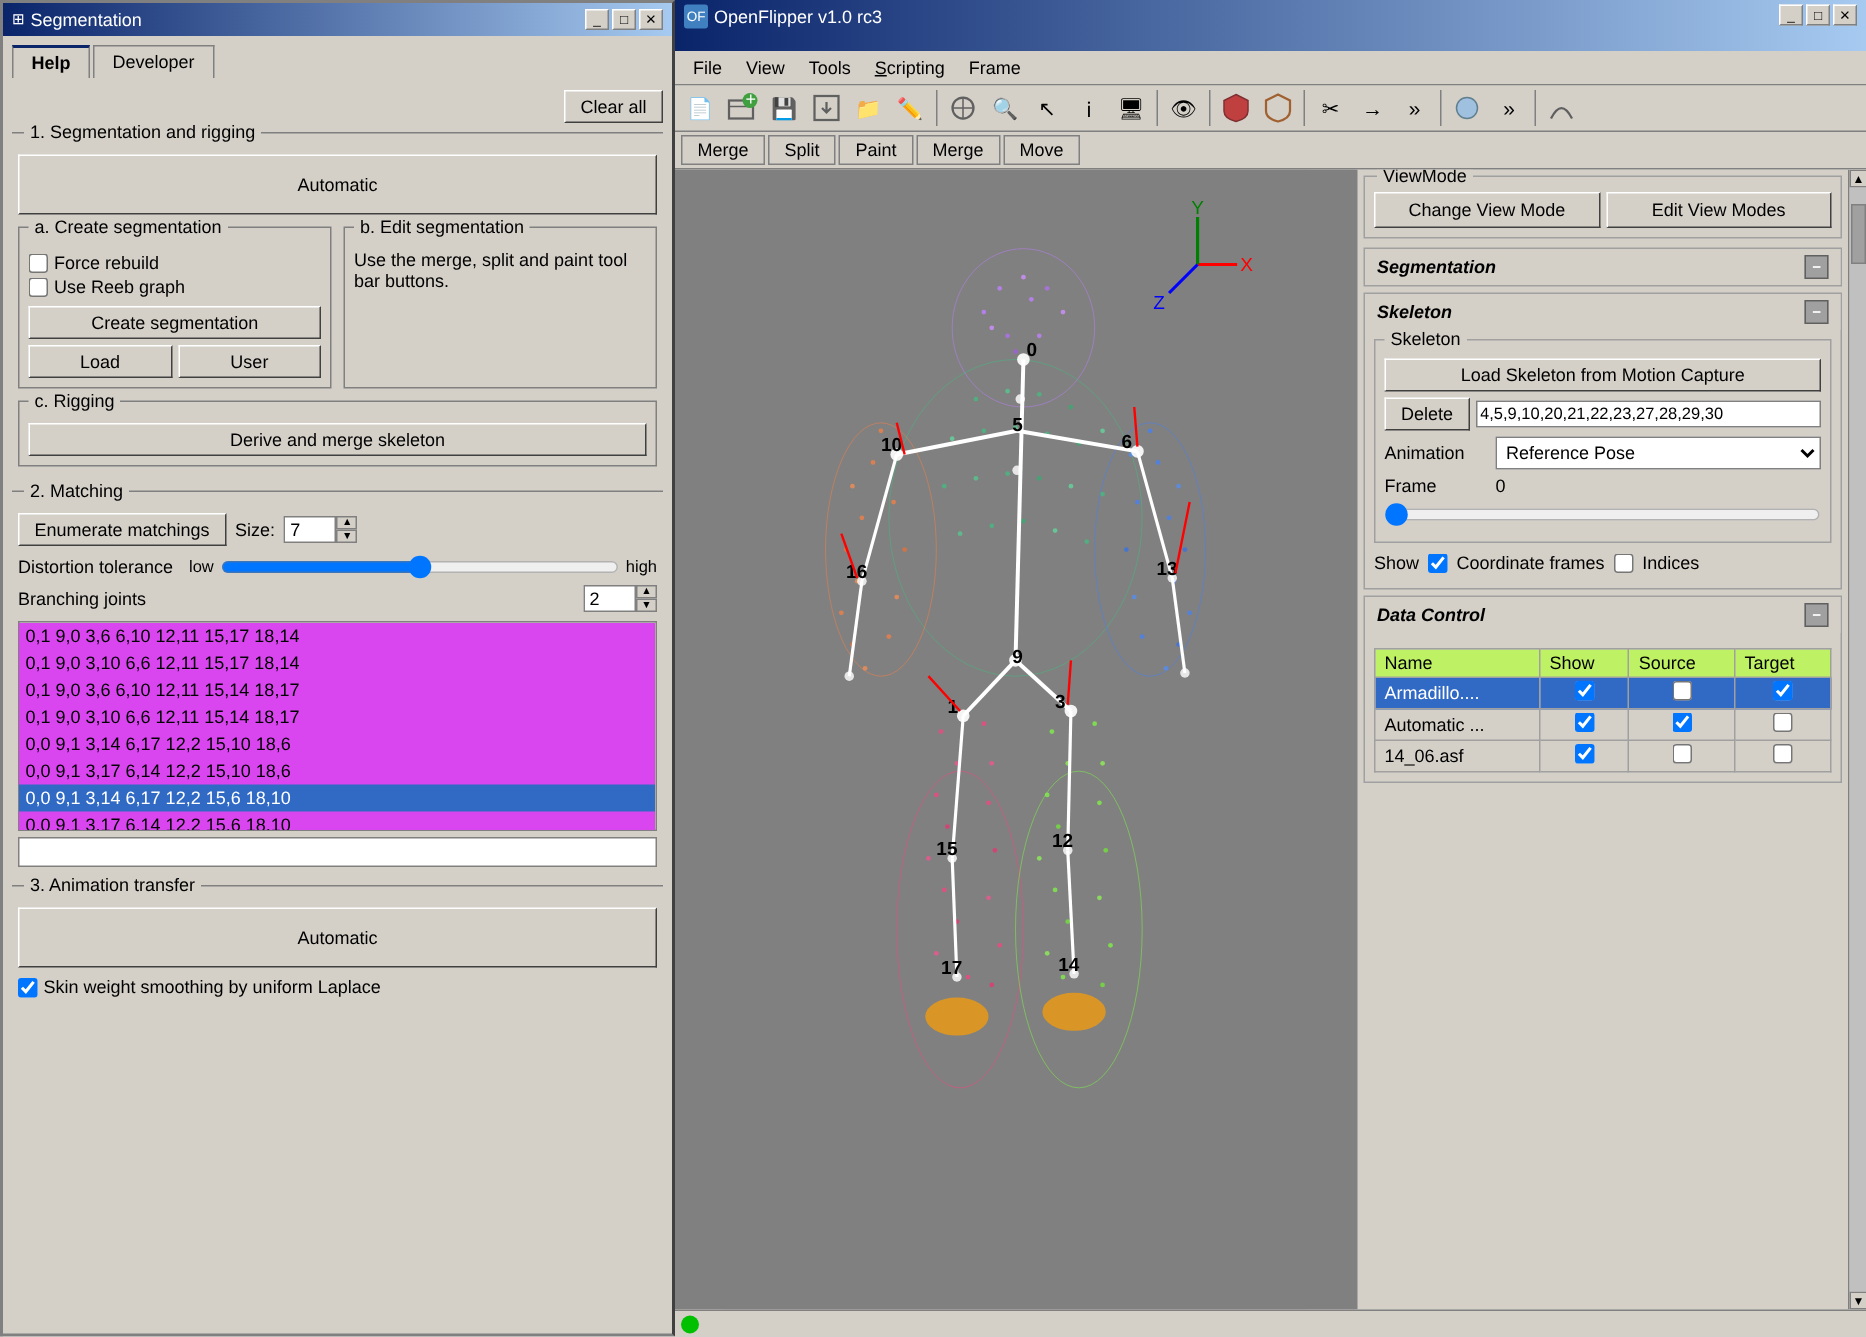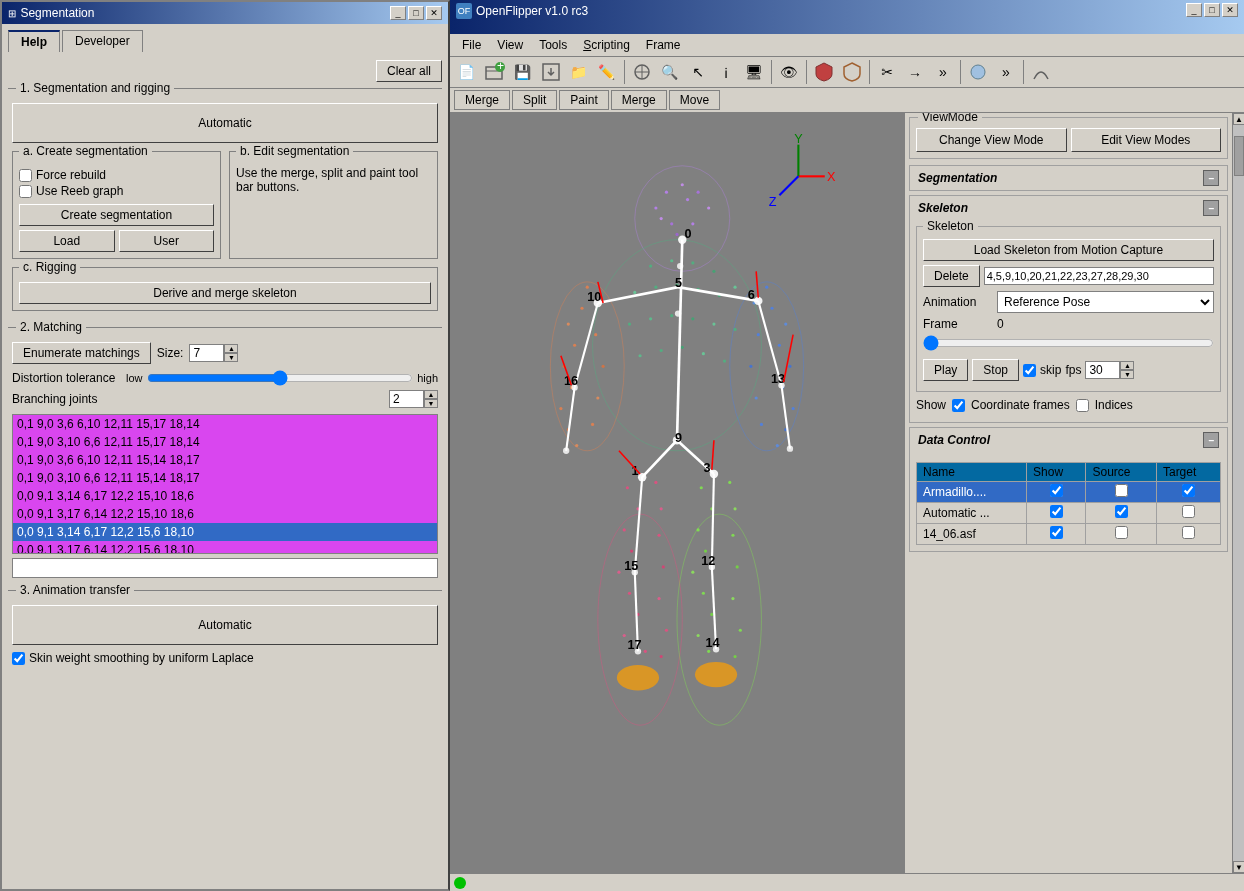--- a/index.html
+++ b/index.html
@@ -340,21 +340,21 @@
     .rigging-btns { display: flex; gap: 6px; margin-bottom: 6px; }
     .method-row { display: flex; align-items: center; gap: 6px; }
 
     
     .data-table {
       width: 100%;
       border-collapse: collapse;
       margin-top: 4px;
     }
     .data-table th {
-      background: #0369a1;
+      background: #bef264;
       border: 1px solid #a0a0a0;
       padding: 2px 6px;
       text-align: left;
       font-weight: normal;
     }
     .data-table td {
       border: 1px solid #a0a0a0;
       padding: 2px 6px;
     }
     .data-table tr.selected td { background: #316ac5; color: white; }
@@ -852,34 +852,20 @@
                     <label>Animation</label>
                     <select class="win-select">
                       <option>Reference Pose</option>
                     </select>
                   </div>
                   <div class="row-group">
                     <label>Frame</label>
                     <span style="flex:1;">0</span>
                   </div>
                   <input type="range" min="0" max="100" value="0" style="width: 100%; margin-bottom: 4px;">
-                  <div class="anim-controls">
-                    <button class="win-btn">Play</button>
-                    <button class="win-btn">Stop</button>
-                    <input type="checkbox" checked="" style="">
-                    <label>skip</label>
-                    <label>fps</label>
-                    <div class="spinner-container">
-                      <input class="spinner-input" type="text" value="30" style="">
-                      <div class="spinner-btns">
-                        <button class="spinner-btn">▲</button>
-                        <button class="spinner-btn">▼</button>
-                      </div>
-                    </div>
-                  </div>
                 </div>
               </div>
 
               <div class="show-row">
                 <span>Show</span>
                 <input type="checkbox" checked="" style="">
                 <label>Coordinate frames</label>
                 <input type="checkbox" style="">
                 <label>Indices</label>
               </div>

